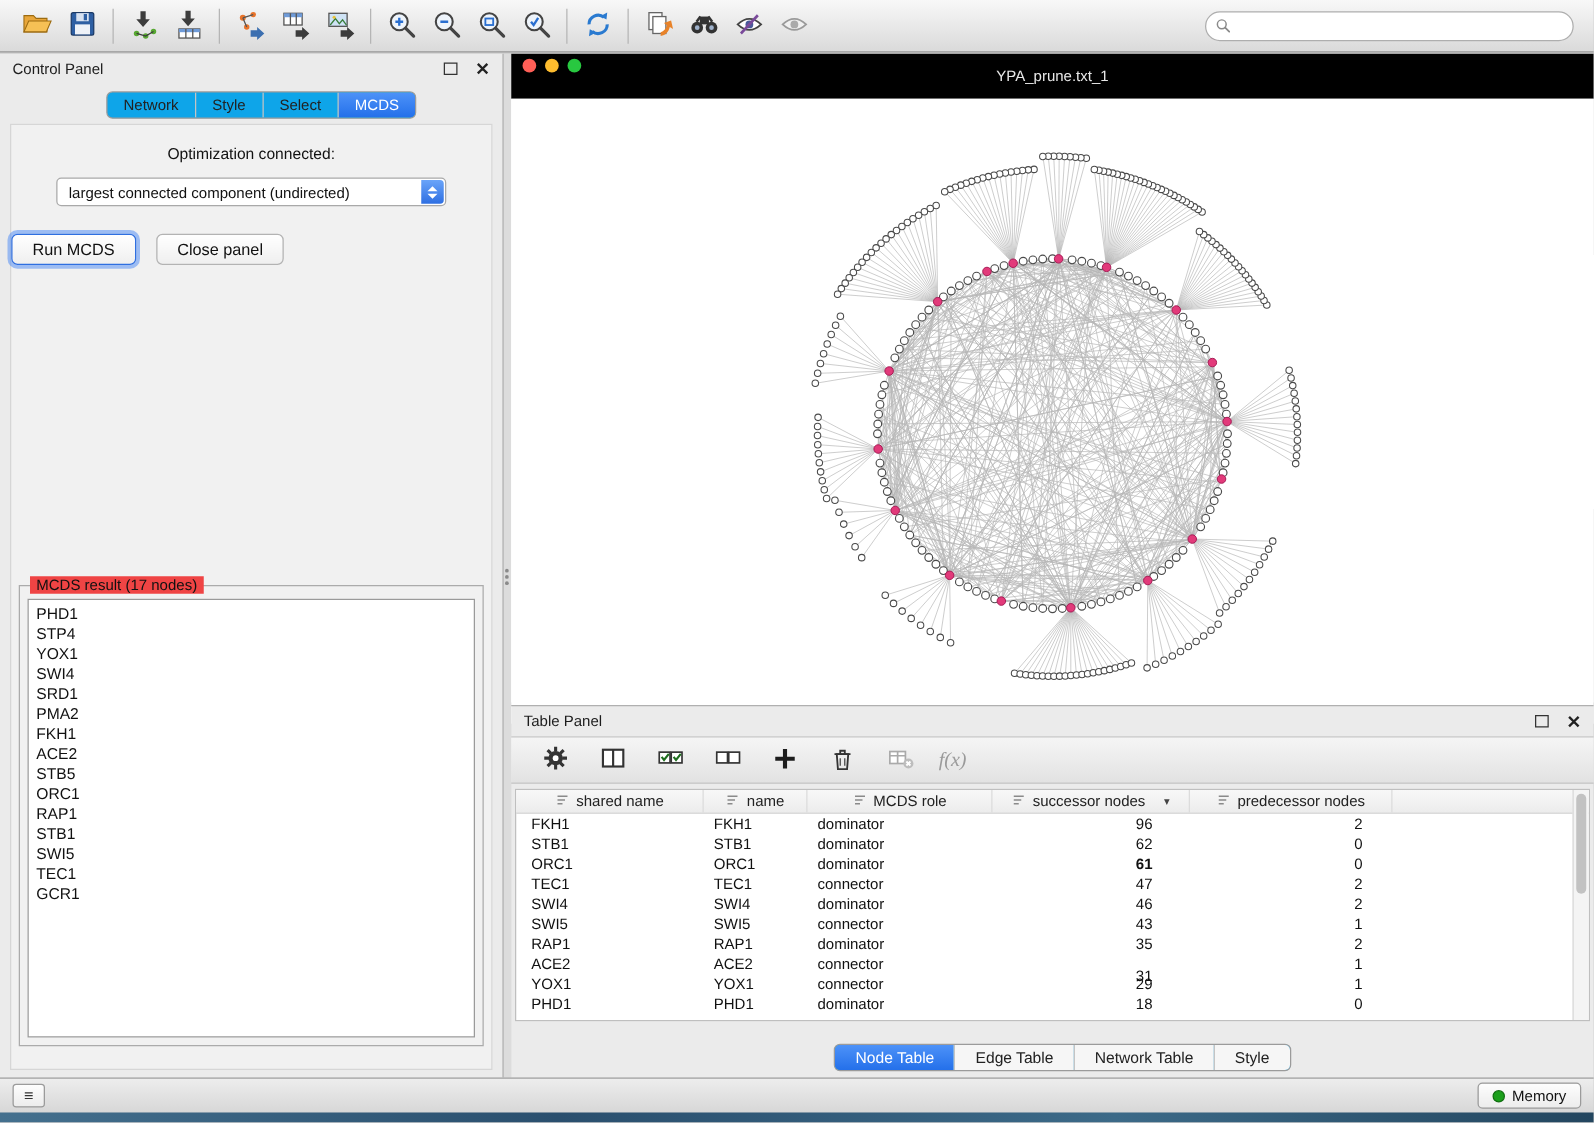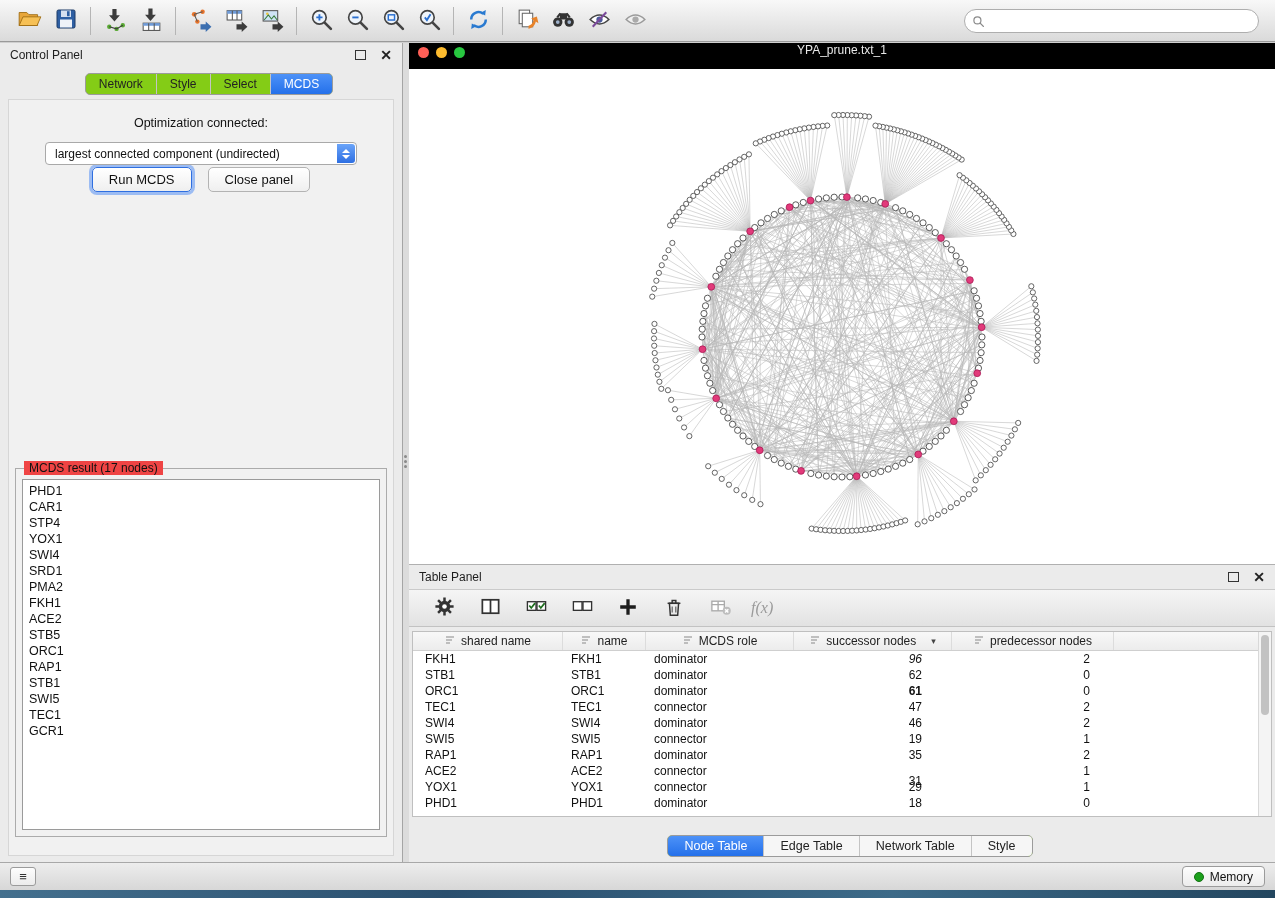--- a/index.html
+++ b/index.html
@@ -19,52 +19,52 @@
   .searchbox .mag { position:absolute; left:8px; top:5px; }
 
   
   .control-panel { position:absolute; left:0; top:43px; width:403px; height:819px;
     background:#ebebeb; border-right:1px solid #a5a5a5; }
   .panel-header { height:24px; display:flex; align-items:center; padding:0 10px; font-size:12px; color:#1d1d1d; }
   .panel-header .spacer { flex:1; }
   .float-icon { width:11px; height:10px; border:1.5px solid #333; margin-right:14px; }
   .close-icon { font-size:14px; font-weight:bold; color:#222; line-height:10px; }
   .cp-tabs-row { display:flex; justify-content:center; margin-top:6px; }
-  .seg { display:inline-flex; border:1px solid #9b9b9b; border-radius:5px; background:#84cc16; overflow:hidden;margin-left:16px; }
+  .seg { display:inline-flex; border:1px solid #9b9b9b; border-radius:5px; background:#0ea5e9; overflow:hidden;margin-left:16px; }
   .seg-tab { padding:3px 13px; font-size:12px; color:#222; border-left:1px solid #c4c4c4; cursor:default; white-space:nowrap; }
   .seg-tab:first-child { border-left:none; }
   .seg-tab.selected { background:linear-gradient(#4d92f8,#2470ea); color:#fff; }
   .cp-content { position:absolute; left:8px; right:8px; top:56px; bottom:6px;
     background:#f1f1f1; border:1px solid #d6d6d6; }
   .opt-label { text-align:center; font-size:12.5px; margin-top:16px; color:#111; }
   .dropdown { position:relative; width:312px; height:23px; margin:12px auto 0 auto;
     background:#fff; border:1px solid #a9a9a9; border-radius:4px; font-size:12px;
     display:flex; align-items:center; padding-left:9px; color:#111; }
   .dd-stepper { position:absolute; right:1px; top:1px; bottom:1px; width:18px; border-radius:0 3px 3px 0;
     background:linear-gradient(#6aa4f9,#2e6fe2); display:flex; flex-direction:column; align-items:center; justify-content:center; gap:2px; }
   .dd-up { width:0; height:0; border-left:4px solid transparent; border-right:4px solid transparent; border-bottom:4px solid #fff; }
   .dd-down { width:0; height:0; border-left:4px solid transparent; border-right:4px solid transparent; border-top:4px solid #fff; }
-  .btn-row { display:flex; justify-content:center; gap:16px; margin-top:2px; }
+  .btn-row { display:flex; justify-content:flex-start; gap:16px; margin-top:22px; }
   .btn { height:25px; padding:0 16px; font-size:13px; color:#111; background:linear-gradient(#ffffff,#efefef);
     border:1px solid #b3b3b3; border-radius:5px; cursor:default; }
   .btn.focused { border:1px solid #2f6fe0; box-shadow:0 0 0 3px rgba(72,135,245,0.5); }
   .groupbox { position:absolute; left:6px; right:6px; top:368px; bottom:18px; border:1px solid #ababab; }
   .groupbox-legend { position:absolute; top:-8px; left:8px; background:#ef4444; padding:0 5px; font-size:12px; color:#111; }
   .mcds-list { position:absolute; left:6px; right:6px; top:10px; bottom:6px; background:#fff;
     border:1px solid #9a9a9a; overflow:hidden; padding-top:3px; }
   .mcds-item { font-size:12.5px; line-height:16px; padding-left:6px; color:#111; }
 
   
   .vsplitter { position:absolute; left:403px; top:43px; width:6px; height:819px; background:#dcdcdc; }
   .vsplitter .dots { position:absolute; left:1px; top:410px; }
   .vsplitter .dots i { display:block; width:3px; height:3px; border-radius:50%; background:#8a8a8a; margin:2px 0; }
 
   
   .network-window { position:absolute; left:409px; top:43px; width:866px; height:519px; background:#fff; }
-  .net-titlebar { position:relative; height:26px; background:#000; display:flex; justify-content:center; }
+  .net-titlebar { position:relative; height:36px; background:#000; display:flex; align-items:center; justify-content:center; }
   .net-title { color:#e8e8e8; font-size:12px; }
   .traffic { position:absolute; left:9px; top:4px; display:flex; gap:7px; }
   .traffic i { width:11px; height:11px; border-radius:50%; display:block; }
   .net-canvas { position:relative; width:866px; height:500px; background:#fff; overflow:hidden; }
 
   
   .table-panel { position:absolute; left:409px; top:564px; width:866px; height:298px; background:#ebebeb; border-top:1px solid #b0b0b0; }
   .tp-toolbar { position:absolute; left:0; right:0; top:24px; height:38px;
     background:linear-gradient(#f5f5f5,#e2e2e2); border-top:1px solid #cacaca; border-bottom:1px solid #c2c2c2;
     display:flex; align-items:center; gap:20px; padding-left:22px; }
@@ -266,21 +266,20 @@
           </span>
       </div>
       <div class="btn-row">
         <button class="btn focused">Run MCDS</button>
         <button class="btn">Close panel</button>
       </div>
       <div class="groupbox">
         <span class="groupbox-legend">MCDS result (17 nodes)</span>
         <div class="mcds-list">
             <div class="mcds-item">PHD1</div>
-            <div class="mcds-item">CAR1</div>
             <div class="mcds-item">STP4</div>
             <div class="mcds-item">YOX1</div>
             <div class="mcds-item">SWI4</div>
             <div class="mcds-item">SRD1</div>
             <div class="mcds-item">PMA2</div>
             <div class="mcds-item">FKH1</div>
             <div class="mcds-item">ACE2</div>
             <div class="mcds-item">STB5</div>
             <div class="mcds-item">ORC1</div>
             <div class="mcds-item">RAP1</div>
@@ -1336,21 +1335,21 @@
               </svg></span>
             <span>predecessor nodes</span>
           </div>
           <div class="th" style="flex: 1 1 0%; border-right: none;"></div>
         </div>
       <div class="tbl-body">
           <div class="tr">
             <div class="td pad" style="width: 150px;">FKH1</div>
             <div class="td" style="width: 83px; padding-left: 8px;">FKH1</div>
             <div class="td" style="width: 148px; padding-left: 8px;">dominator</div>
-            <div class="td num" style="width: 158px; padding-right: 30px; font-style: italic;">96</div>
+            <div class="td num" style="width: 158px; padding-right: 30px;">96</div>
             <div class="td num" style="width: 162px; padding-right: 24px;">2</div>
           </div>
           <div class="tr">
             <div class="td pad" style="width: 150px;">STB1</div>
             <div class="td" style="width: 83px; padding-left: 8px;">STB1</div>
             <div class="td" style="width: 148px; padding-left: 8px;">dominator</div>
             <div class="td num" style="width: 158px; padding-right: 30px;">62</div>
             <div class="td num" style="width: 162px; padding-right: 24px;">0</div>
           </div>
           <div class="tr">
@@ -1371,21 +1370,21 @@
             <div class="td pad" style="width: 150px;">SWI4</div>
             <div class="td" style="width: 83px; padding-left: 8px;">SWI4</div>
             <div class="td" style="width: 148px; padding-left: 8px;">dominator</div>
             <div class="td num" style="width: 158px; padding-right: 30px;">46</div>
             <div class="td num" style="width: 162px; padding-right: 24px;">2</div>
           </div>
           <div class="tr">
             <div class="td pad" style="width: 150px;">SWI5</div>
             <div class="td" style="width: 83px; padding-left: 8px;">SWI5</div>
             <div class="td" style="width: 148px; padding-left: 8px;">connector</div>
-            <div class="td num" style="width: 158px; padding-right: 30px;">19</div>
+            <div class="td num" style="width: 158px; padding-right: 30px;">43</div>
             <div class="td num" style="width: 162px; padding-right: 24px;">1</div>
           </div>
           <div class="tr">
             <div class="td pad" style="width: 150px;">RAP1</div>
             <div class="td" style="width: 83px; padding-left: 8px;">RAP1</div>
             <div class="td" style="width: 148px; padding-left: 8px;">dominator</div>
             <div class="td num" style="width: 158px; padding-right: 30px;">35</div>
             <div class="td num" style="width: 162px; padding-right: 24px;">2</div>
           </div>
           <div class="tr">

